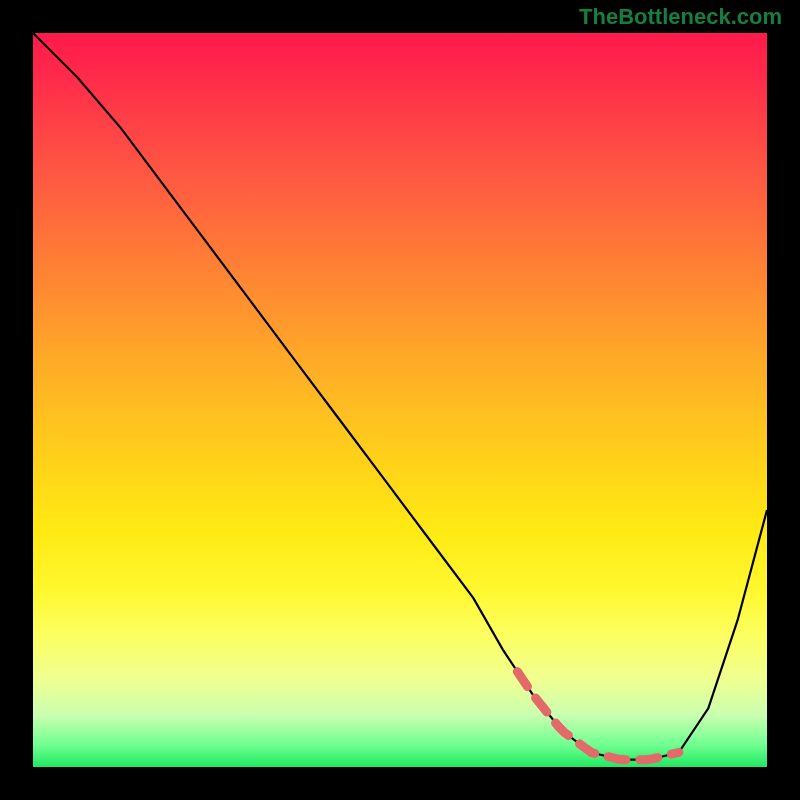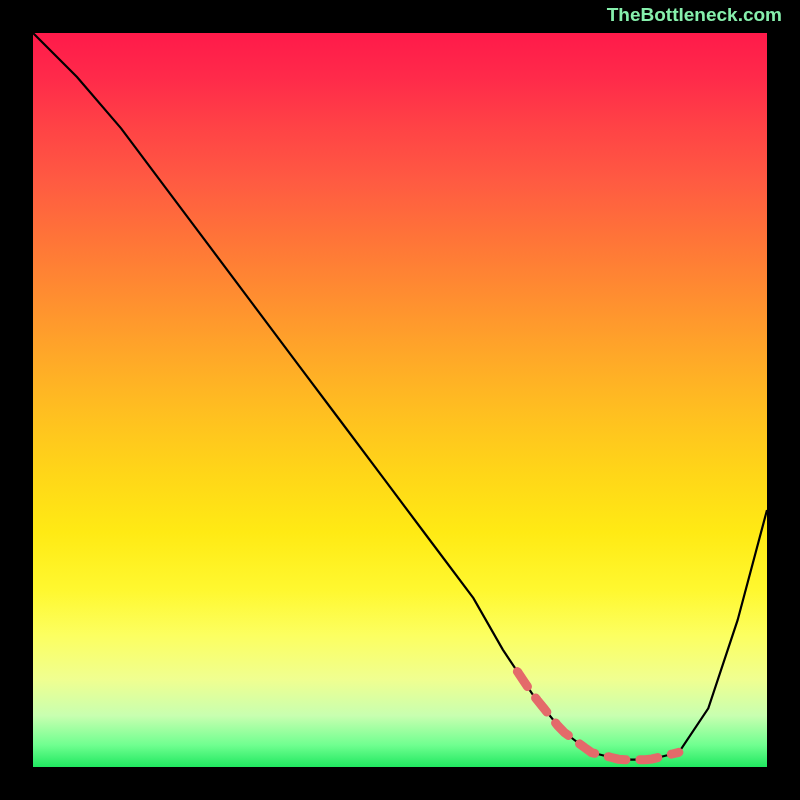--- a/index.html
+++ b/index.html
@@ -7,22 +7,22 @@
     width: 800px;
     height: 800px;
     background: #000;
     position: relative;
     font-family: Arial, sans-serif;
   }
   .watermark {
     position: absolute;
     top: 4px;
     right: 18px;
-    color: #86efac;
-    font-size: 19px;
+    color: #15803d;
+    font-size: 22px;
     font-weight: bold;
     z-index: 10;
   }
   .plot-area {
     position: absolute;
     left: 33px;
     top: 33px;
     width: 734px;
     height: 734px;
     overflow: hidden;

